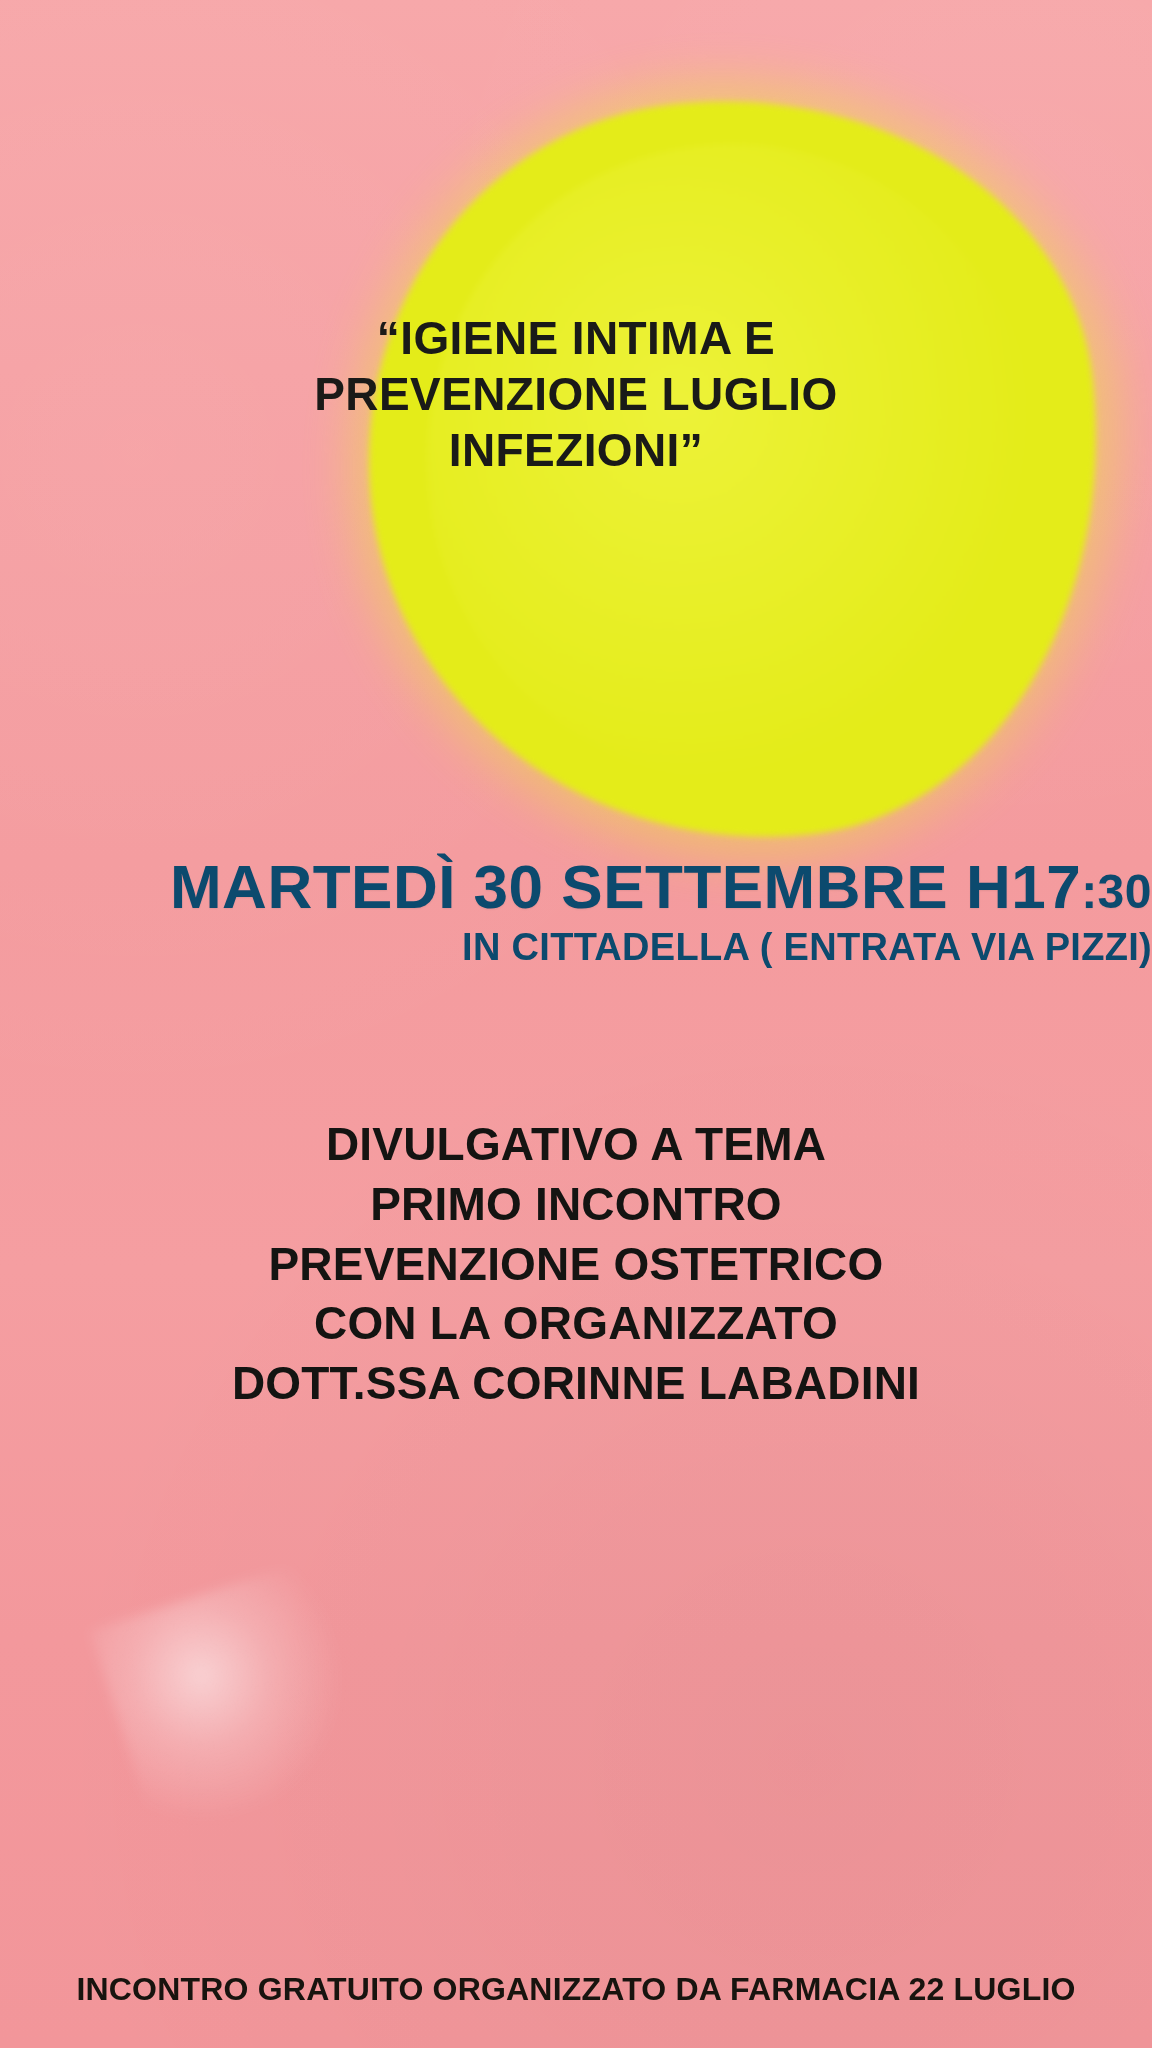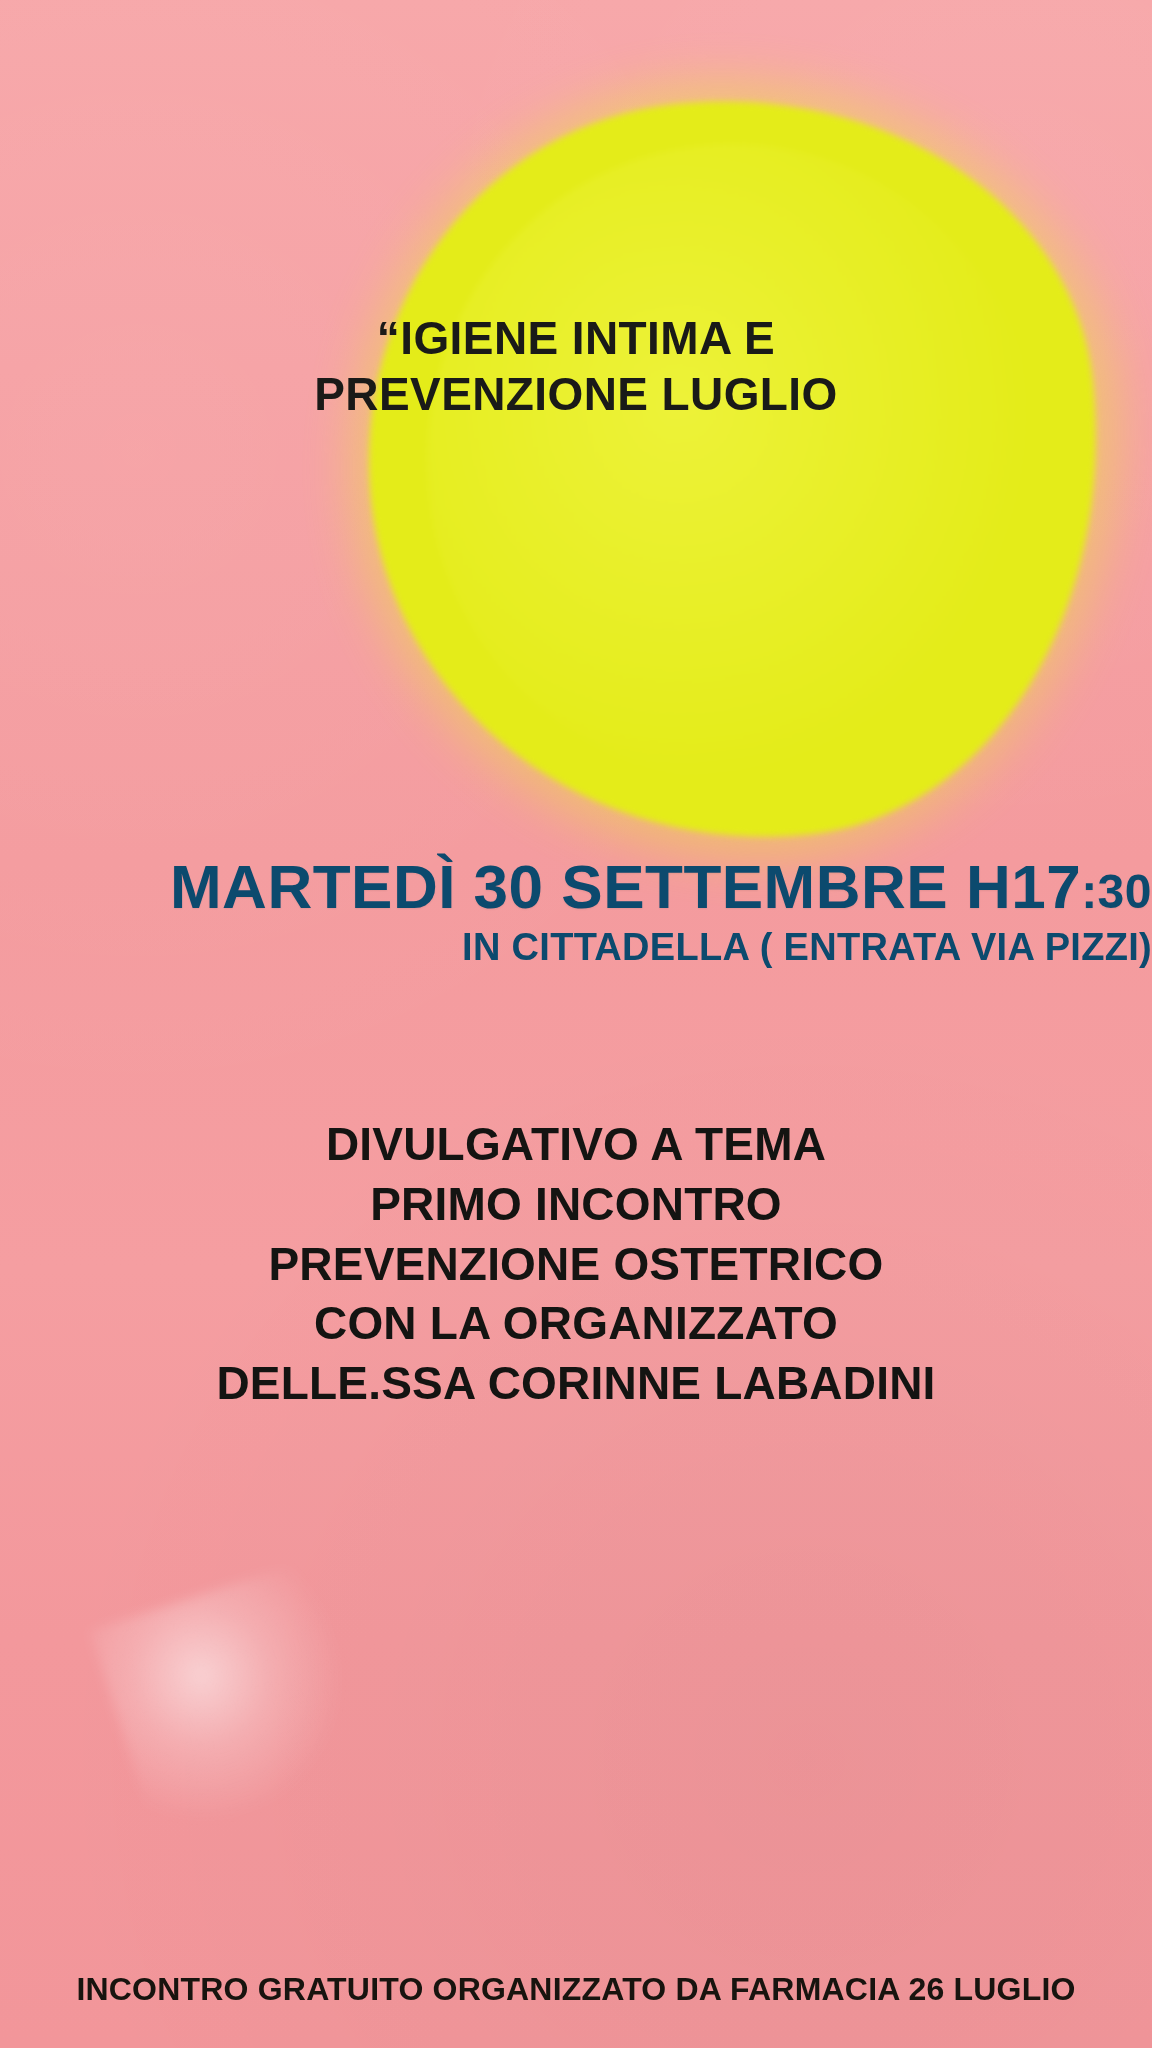--- a/index.html
+++ b/index.html
@@ -162,31 +162,32 @@
   <div class="blob-wrap">
     <div class="blob-glow"></div>
     <div class="blob">
       <div class="blob-inner"></div>
     </div>
   </div>
 
   <div class="blob-title">
     <span>“IGIENE INTIMA E</span>
     <span>PREVENZIONE LUGLIO</span>
+    <span>INFEZIONI”</span>
   </div>
 
   <div class="date-block">
     <div class="date-line">
       <span>MARTEDÌ 30 SETTEMBRE H17</span><span class="time-small">:30</span>
     </div>
     <div class="place-line">IN CITTADELLA ( ENTRATA VIA PIZZI)</div>
   </div>
 
   <div class="body-block">
     <span>DIVULGATIVO A TEMA</span>
     <span>PRIMO INCONTRO</span>
     <span>PREVENZIONE OSTETRICO</span>
     <span>CON LA ORGANIZZATO</span>
-    <span>DELLE.SSA CORINNE LABADINI</span>
+    <span>DOTT.SSA CORINNE LABADINI</span>
   </div>
 
-  <div class="footer">INCONTRO GRATUITO ORGANIZZATO DA FARMACIA 26 LUGLIO</div>
+  <div class="footer">INCONTRO GRATUITO ORGANIZZATO DA FARMACIA 22 LUGLIO</div>
 </div>
 
 </body></html>

